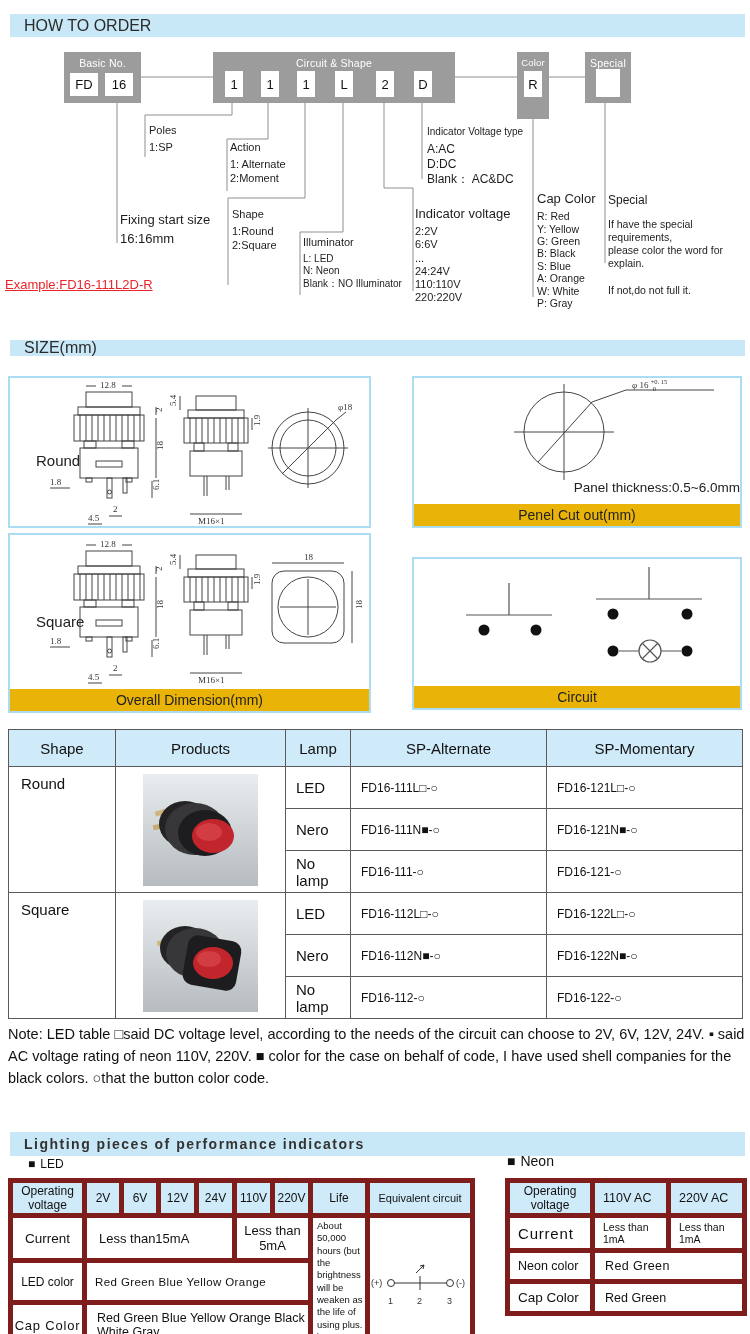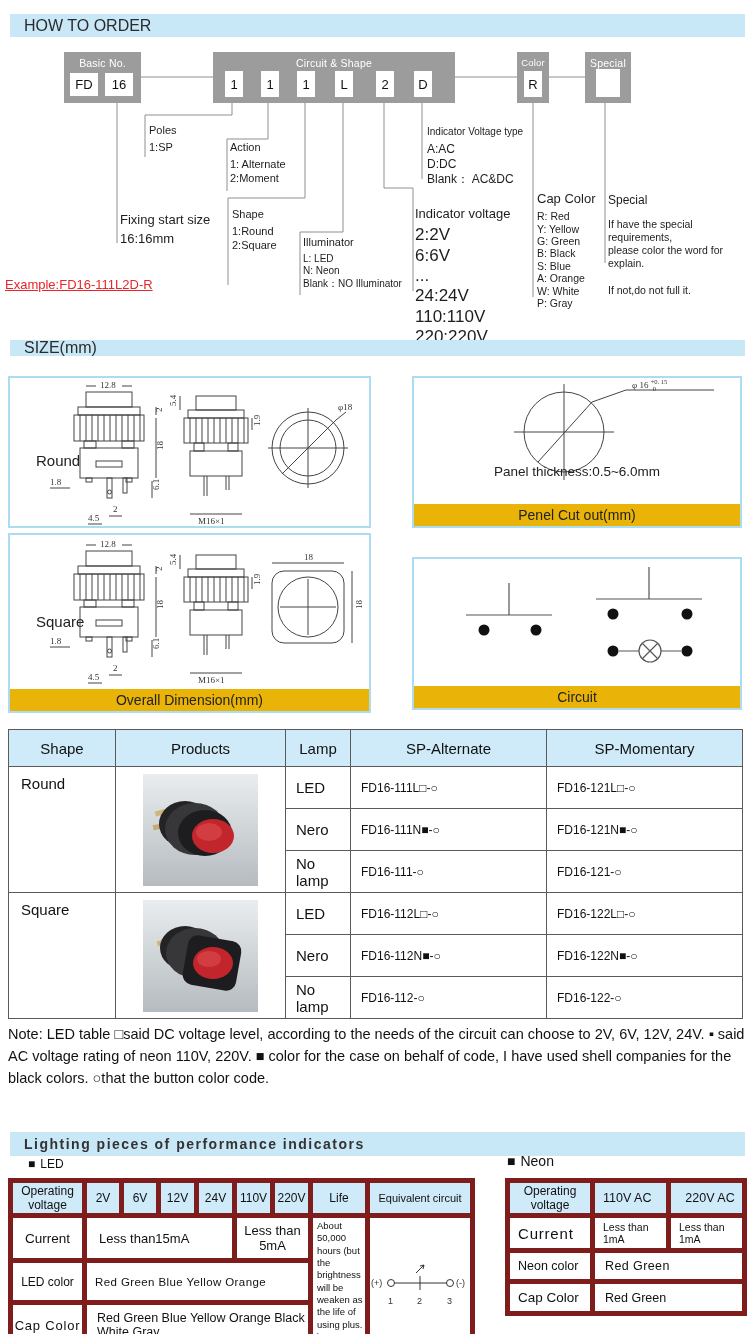--- a/index.html
+++ b/index.html
@@ -70,21 +70,21 @@
   <div class="gray" style="left:213px;top:7px;width:242px;height:51px">
     <div class="glabel">Circuit  &amp; Shape</div>
     <div class="code" style="left:12px;top:19px;width:18px;height:26px">1</div>
     <div class="code" style="left:48px;top:19px;width:18px;height:26px">1</div>
     <div class="code" style="left:84px;top:19px;width:18px;height:26px">1</div>
     <div class="code" style="left:122px;top:19px;width:18px;height:26px">L</div>
     <div class="code" style="left:163px;top:19px;width:18px;height:26px">2</div>
     <div class="code" style="left:201px;top:19px;width:18px;height:26px">D</div>
   </div>
 
-  <div class="gray" style="left:517px;top:7px;width:32px;height:51px">
+  <div class="gray" style="left:517px;top:7px;width:32px;height:67px">
     <div class="glabel" style="font-size:9.5px">Color</div>
     <div class="code" style="left:7px;top:19px;width:18px;height:26px">R</div>
   </div>
 
   <div class="gray" style="left:585px;top:7px;width:46px;height:51px">
     <div class="glabel">Special</div>
     <div class="code" style="left:11px;top:17px;width:24px;height:28px"></div>
   </div>
 
   <div class="ann" style="left:149px;top:79px">
@@ -112,21 +112,21 @@
 Blank：NO Illuminator</div>
   </div>
   <div class="ann" style="left:427px;top:81px">
     <div class="t" style="font-size:10px">Indicator Voltage type</div>
     <div class="b" style="font-size:12px">A:AC
 D:DC
 Blank： AC&amp;DC</div>
   </div>
   <div class="ann" style="left:415px;top:161px">
     <div class="t bigT">Indicator voltage</div>
-    <div class="b" style="font-size:17px;line-height:1.2">2:2V
+    <div class="b" style="font-size:11px;line-height:1.2">2:2V
 6:6V
 ...
 24:24V
 110:110V
 220:220V</div>
   </div>
   <div class="ann" style="left:537px;top:146px">
     <div class="t bigT">Cap Color</div>
     <div class="b" style="font-size:10.5px;line-height:1.18">R:  Red
 Y:  Yellow
@@ -204,21 +204,21 @@
     <g stroke="#444" stroke-width="1" fill="none">
       <circle cx="150" cy="54" r="40"></circle>
       <path d="M150,6 V102 M100,54 H200 M124,84 L178,24 L212,12 L300,12"></path>
     </g>
     <text class="dim" x="218" y="10" font-size="10">
       <tspan>φ 16</tspan>
       <tspan dy="-4" font-size="6.5">+0. 15</tspan>
       <tspan dx="-17" dy="7" font-size="6.5">0</tspan>
     </text>
   </svg>
-  <div class="abs" style="left:0;right:0;top:86px;text-align:center;font-size:13.5px;color:#222">Panel thickness:0.5~6.0mm</div>
+  <div class="abs" style="left:0;right:0;top:102px;text-align:right;font-size:13.5px;color:#222">Panel thickness:0.5~6.0mm</div>
   <div class="pcap">Penel Cut out(mm)</div>
 </div>
 
 <div class="panel" style="left:8px;top:533px;width:363px;height:180px">
   <svg width="359" height="154" viewBox="0 0 359 154">
     <text x="26" y="92" font-size="15" fill="#222">Square</text>
     <g stroke="#444" stroke-width="1" fill="none">
       <rect x="76" y="16" width="46" height="15"></rect>
         <rect x="68" y="31" width="62" height="8"></rect>
       <rect x="64" y="39" width="70" height="26"></rect>
@@ -444,21 +444,21 @@
 <table class="ltab" style="left:505px;top:1178px">
   <colgroup>
       <col style="width:85px">
       <col style="width:76px">
       <col style="width:76px">
     </colgroup>
   <tbody>
       <tr class="hd">
     <td class="sm">Operating voltage</td>
     <td style="text-align:left;padding-left:8px;font-size:12.5px">110V AC</td>
-    <td style="text-align:center;padding-left:8px;font-size:12.5px">220V AC</td>
+    <td style="text-align:left;padding-left:8px;font-size:12.5px">220V AC</td>
   </tr>
   <tr style="height:35px">
     <td style="padding-left:8px;font-size:15px;letter-spacing:.8px">Current</td>
     <td style="padding-left:8px;font-size:10.5px">Less than 1mA</td>
     <td style="padding-left:8px;font-size:10.5px">Less than 1mA</td>
   </tr>
   <tr style="height:31px">
     <td style="padding-left:8px;font-size:12.5px">Neon color</td>
     <td colspan="2" style="padding-left:10px;font-size:12.5px;letter-spacing:.4px">Red  Green</td>
   </tr>

